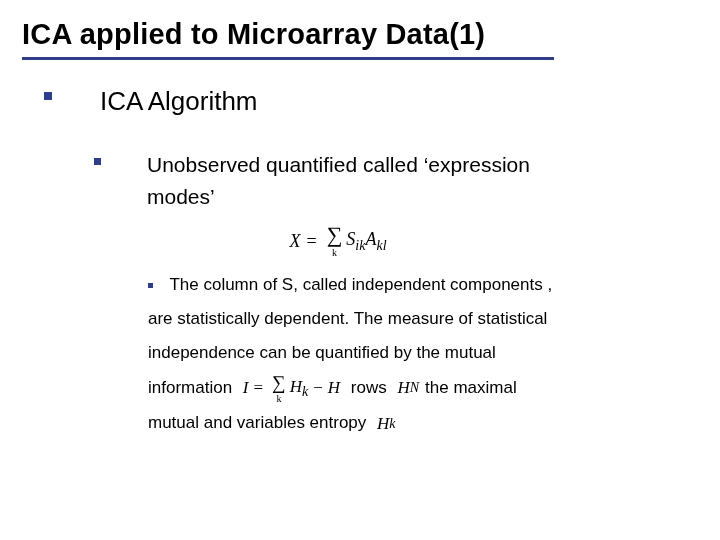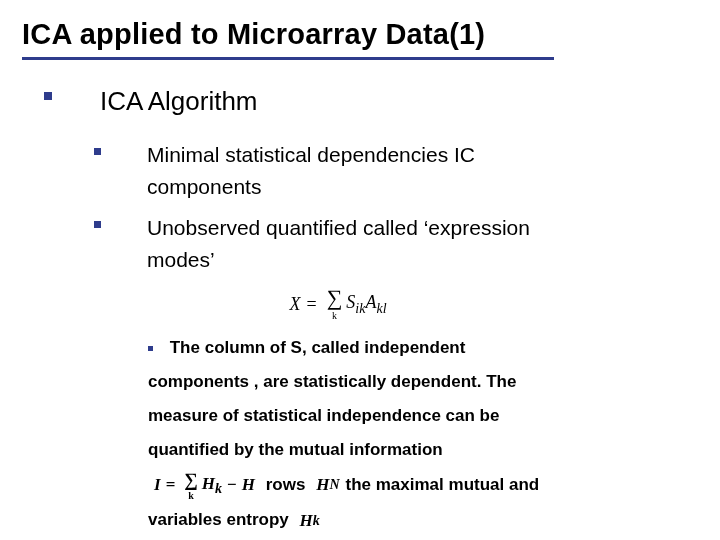--- a/index.html
+++ b/index.html
@@ -115,21 +115,20 @@
   }
   .formula-center {
     text-align: center;
     margin-left: 100px;
     margin-top: 2px;
     margin-bottom: 6px;
   }
   .t3 .math { font-size: 17px; }
   .flow {
     display: block;
-    font-weight: bold;
   }
   .flow .bullet {
     display: inline-block;
     vertical-align: middle;
   }
 </style>
 </head>
 <body>
 
 <div class="slide">
@@ -137,24 +136,20 @@
   <h1 class="title">ICA applied to Microarray Data(1)</h1>
   <div class="title-rule"></div>
 
   <div class="lvl1 row">
     <span class="bullet"></span>
     <span class="t1">ICA Algorithm</span>
   </div>
 
   <div class="gap-lg"></div>
 
-  <div class="lvl2 row">
-    <span class="bullet bullet-mid"></span>
-    <span class="t2">Minimal statistical dependencies IC components</span>
-  </div>
 
   <div class="gap-md"></div>
 
   <div class="lvl2 row">
     <span class="bullet bullet-mid"></span>
     <span class="t2">Unobserved quantified called ‘expression modes’</span>
   </div>
 
   <div class="gap-md"></div>
 

